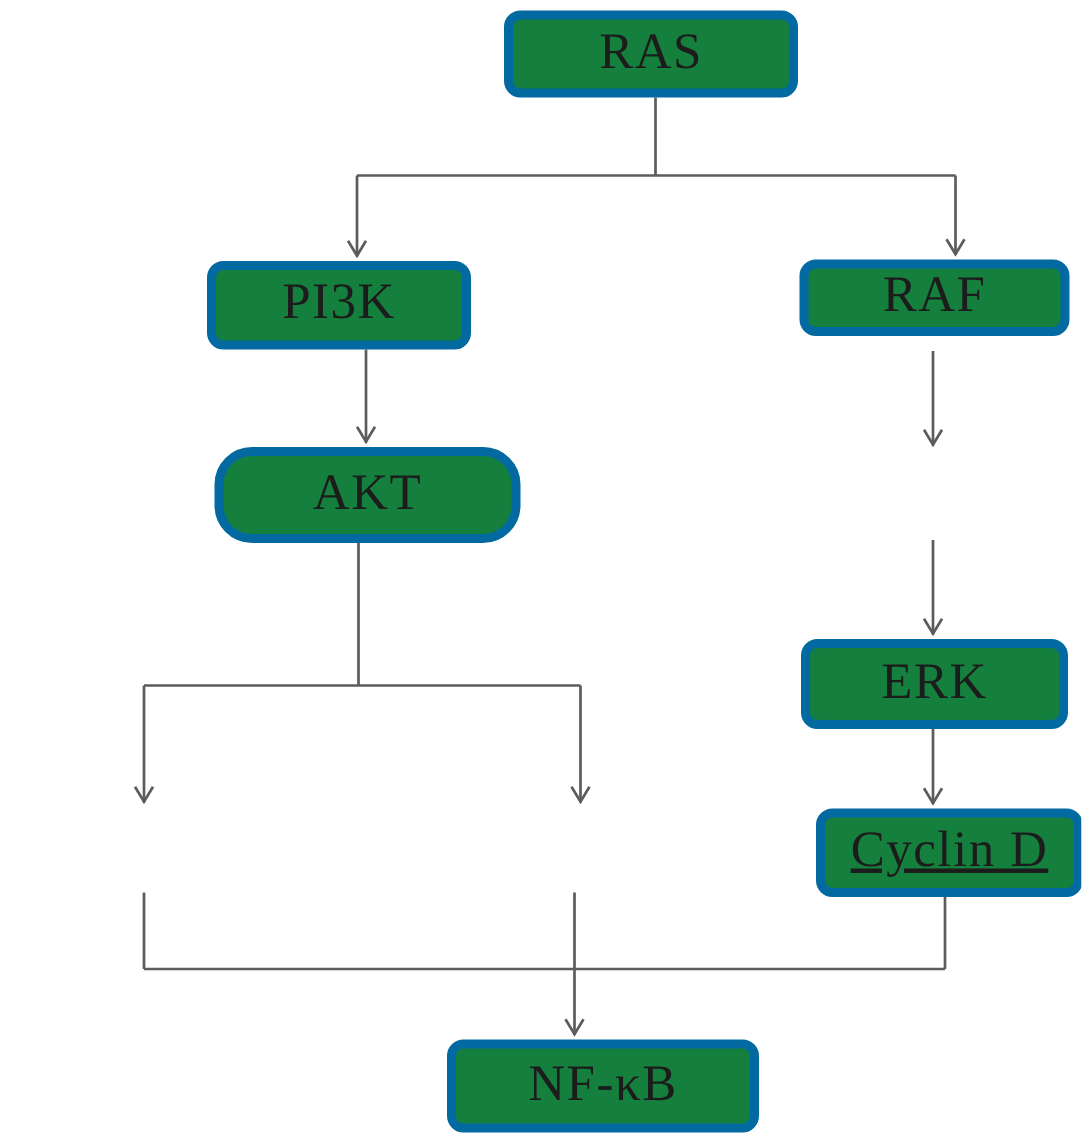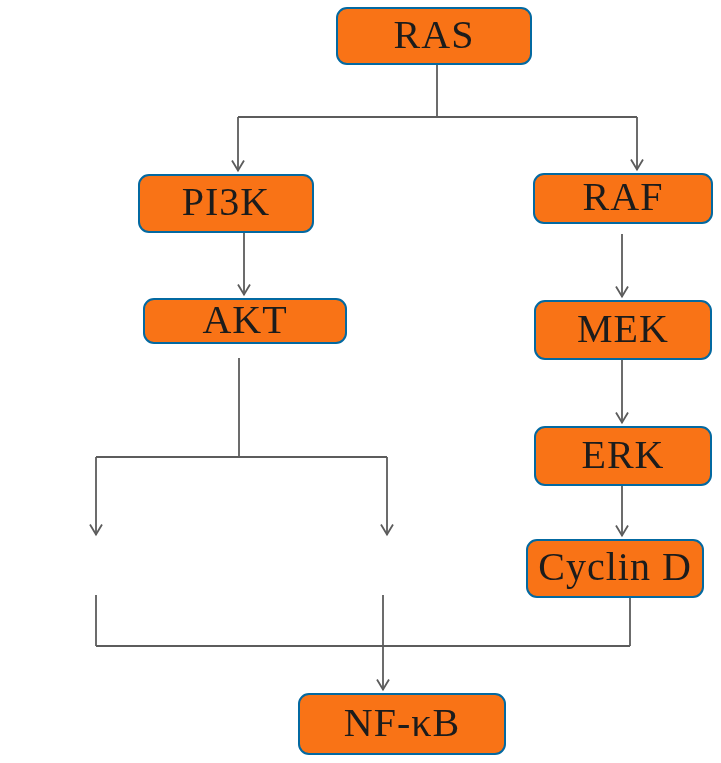--- a/index.html
+++ b/index.html
@@ -18,41 +18,41 @@
   .connector-layer {
     position: absolute;
     left: 0;
     top: 0;
     width: 721px;
     height: 763px;
   }
   .node {
     position: absolute;
     box-sizing: border-box;
-    border: 2px solid #0369a1;
+    border: 6px solid #0369a1;
     border-radius: 11px;
-    background: #f97316;
+    background: #15803d;
     display: flex;
     align-items: center;
     justify-content: center;
-    font-size: 40px;
+    font-size: 34px;
     letter-spacing: 1px;
     color: #1c1c1c;
     line-height: 1;
     padding-bottom: 3px;
   }
   .n-ras     { left: 336px; top: 7px;   width: 196px; height: 58px; }
   .n-pi3k    { left: 138px; top: 174px; width: 176px; height: 59px; }
   .n-raf     { left: 533px; top: 173px; width: 180px; height: 51px; }
-  .n-akt     { left: 143px; top: 298px; width: 204px; height: 46px; }
+  .n-akt     { left: 143px; top: 298px; width: 204px; height: 64px; border-radius: 25px; }
   .n-mek     { left: 534px; top: 300px; width: 178px; height: 60px; }
   .n-erk     { left: 534px; top: 426px; width: 178px; height: 60px; text-align: right; }
   .n-mtorc2  { left: 8px;   top: 538px; width: 199px; height: 57px; }
   .n-mtorc1  { left: 277px; top: 538px; width: 207px; height: 57px; }
-  .n-cyclind { left: 526px; top: 539px; width: 178px; height: 59px; }
+  .n-cyclind { left: 544px; top: 539px; width: 178px; height: 59px; text-decoration: underline; }
   .n-nfkb    { left: 298px; top: 693px; width: 208px; height: 62px; }
 </style>
 </head>
 <body>
 
 <div class="canvas">
 
   <svg class="connector-layer" width="721" height="763" viewBox="0 0 721 763" fill="none" stroke="#5c5c5c" stroke-width="1.8">
     <defs>
       <marker id="arrow" markerUnits="userSpaceOnUse" markerWidth="24" markerHeight="18" refX="0.5" refY="0" orient="auto" overflow="visible">
@@ -78,18 +78,17 @@
     <path d="M96 595 V646"></path>
     <path d="M630 598 V646"></path>
     <path d="M96 646 H630"></path>
     <path d="M383 595 V690" marker-end="url(#arrow)"></path>
   </svg>
 
   <div class="node n-ras">RAS</div>
   <div class="node n-pi3k">PI3K</div>
   <div class="node n-raf">RAF</div>
   <div class="node n-akt">AKT</div>
-  <div class="node n-mek">MEK</div>
   <div class="node n-erk">ERK</div>
   <div class="node n-cyclind">Cyclin D</div>
   <div class="node n-nfkb">NF-κB</div>
 
 </div>
 
 </body></html>

